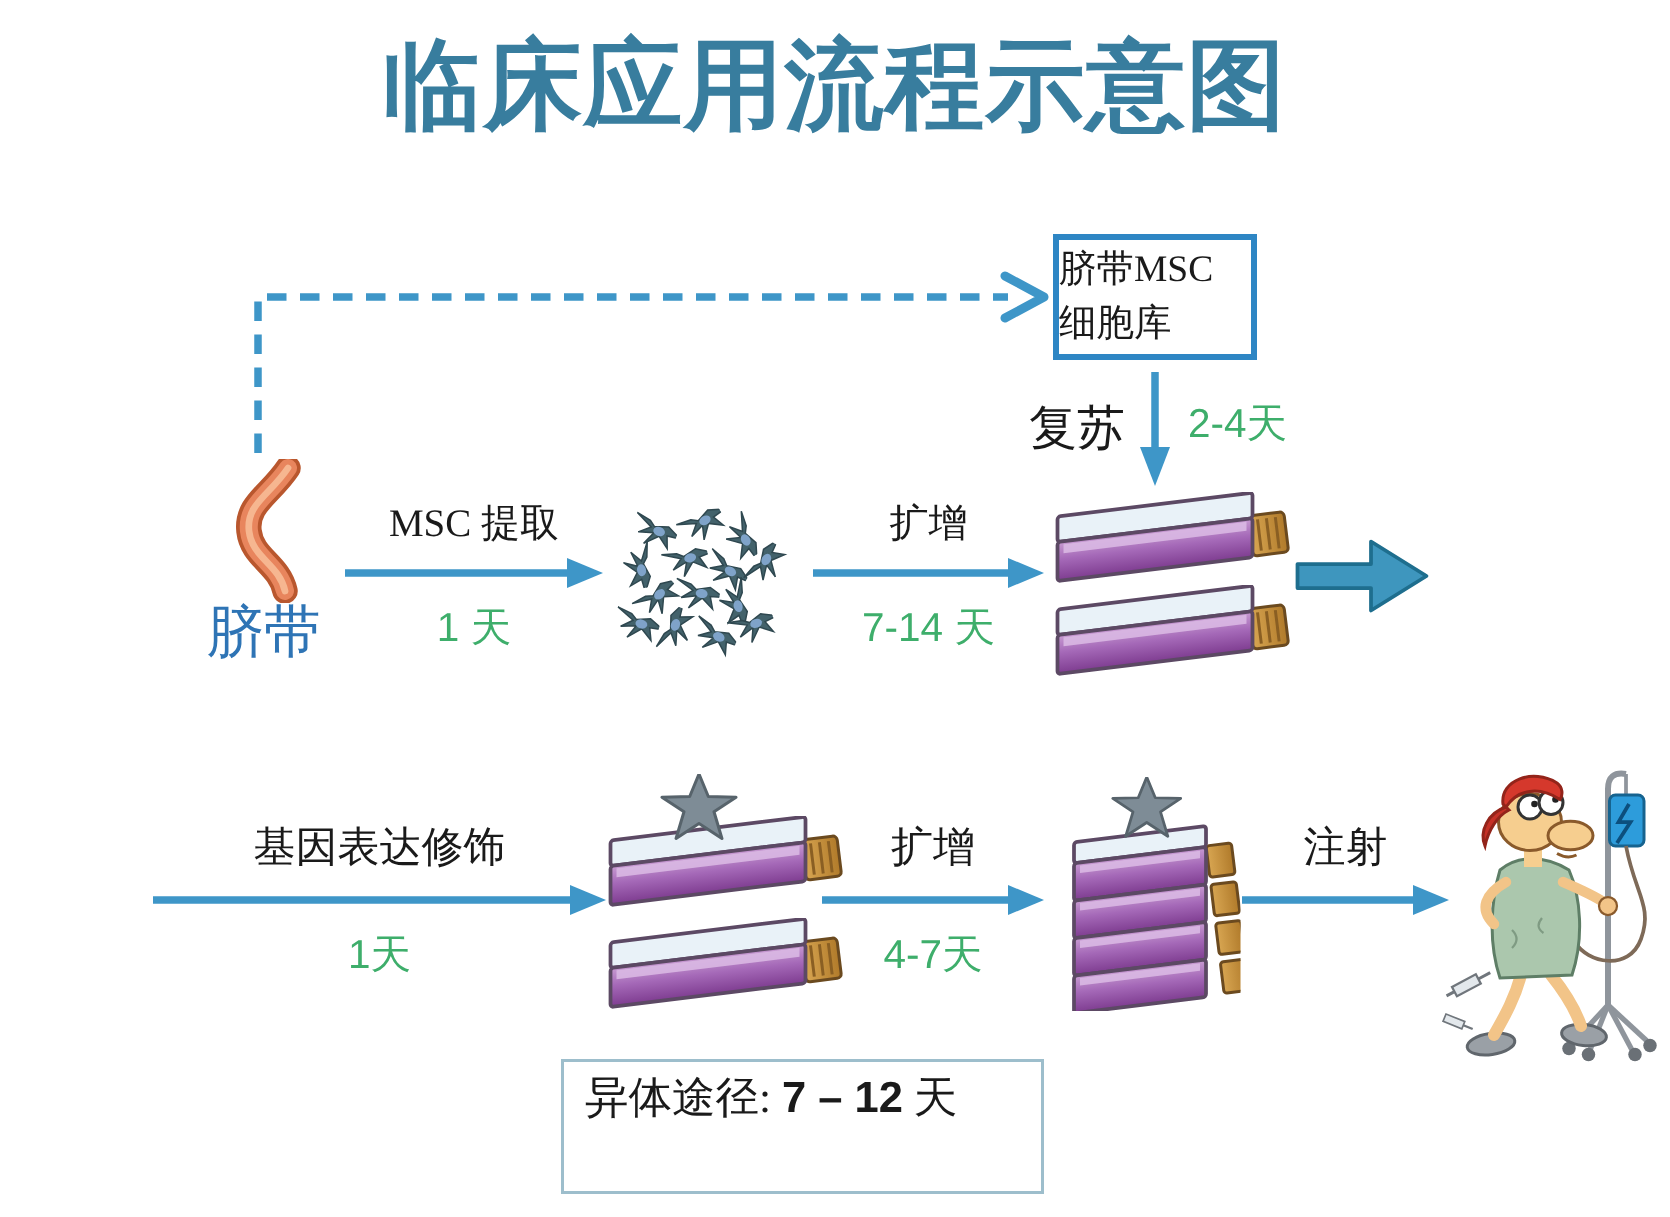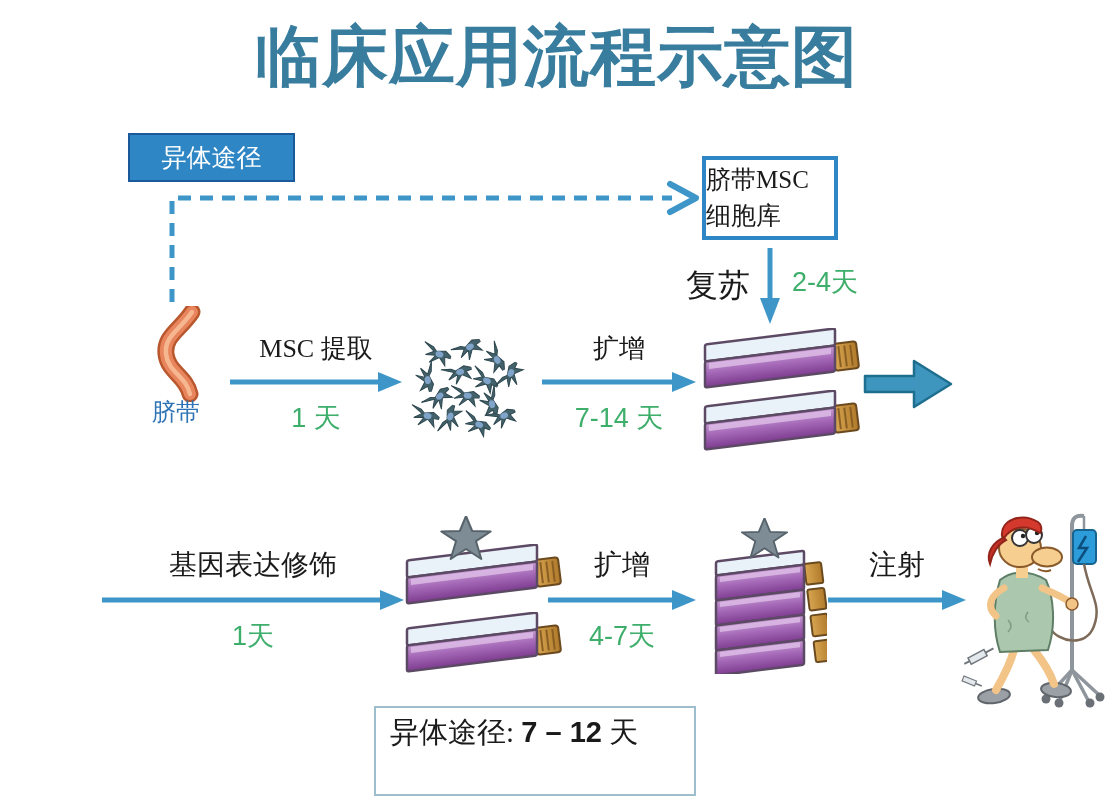--- a/index.html
+++ b/index.html
@@ -39,21 +39,21 @@
   .harrow polygon{fill:currentColor;}
   .varrow{color:var(--arrow-color);}
   .varrow line{stroke:currentColor;stroke-width:5;}
   .varrow polygon{fill:currentColor;}
 
   .thaw-label{left:686px;top:264px;font-size:32px;}
   .thaw-dur{left:792px;top:264px;font-size:27px;color:var(--duration-green);
             font-family:"Liberation Sans", sans-serif;}
 
   .cord-label{left:126px;top:396px;width:100px;text-align:center;
-              font-size:24px;color:var(--label-blue);}
+              font-size:38px;color:var(--label-blue);}
 
   .summary{left:374px;top:706px;width:322px;height:90px;box-sizing:border-box;
            border:2px solid #9DBECC;padding:5px 14px;font-size:29px;line-height:1.35;}
   .summary .heading{text-decoration:underline;font-size:28px;}
   .summary .value{font-weight:bold;font-family:"Liberation Sans", sans-serif;}
 </style>
 </head>
 <body>
 
 <svg width="0" height="0" style="position:absolute" aria-hidden="true">
@@ -114,23 +114,20 @@
       <path d="M0,-1 L9,-4 L19,1 L10,2 L13,10 L5,4 L-3,12 L1,3 L-9,6 L-2,0 L-14,-6 L-4,-4 Z" fill="#43626B" stroke="#2F4850" stroke-width="1"></path>
       <ellipse cx="4" cy="1" rx="4" ry="3" fill="#7FA3C9"></ellipse>
     </symbol>
   </defs>
 </svg>
 
 <div class="canvas">
 
   <div class="abs title">临床应用流程示意图</div>
 
-  <div class="abs badge">
-    <span>异体途径</span>
-  </div>
 
   <svg class="abs dash-overlay" width="1113" height="811" viewBox="0 0 1113 811">
     <polyline points="172,302 172,198 672,198" fill="none" stroke="currentColor" stroke-width="5" stroke-dasharray="13 9"></polyline>
     <polyline points="670,184 696,198 670,212" fill="none" stroke="currentColor" stroke-width="6" stroke-linecap="round" stroke-linejoin="round"></polyline>
   </svg>
 
   <div class="abs bank">
     <span>脐带MSC</span>
     <span>细胞库</span>
   </div>

